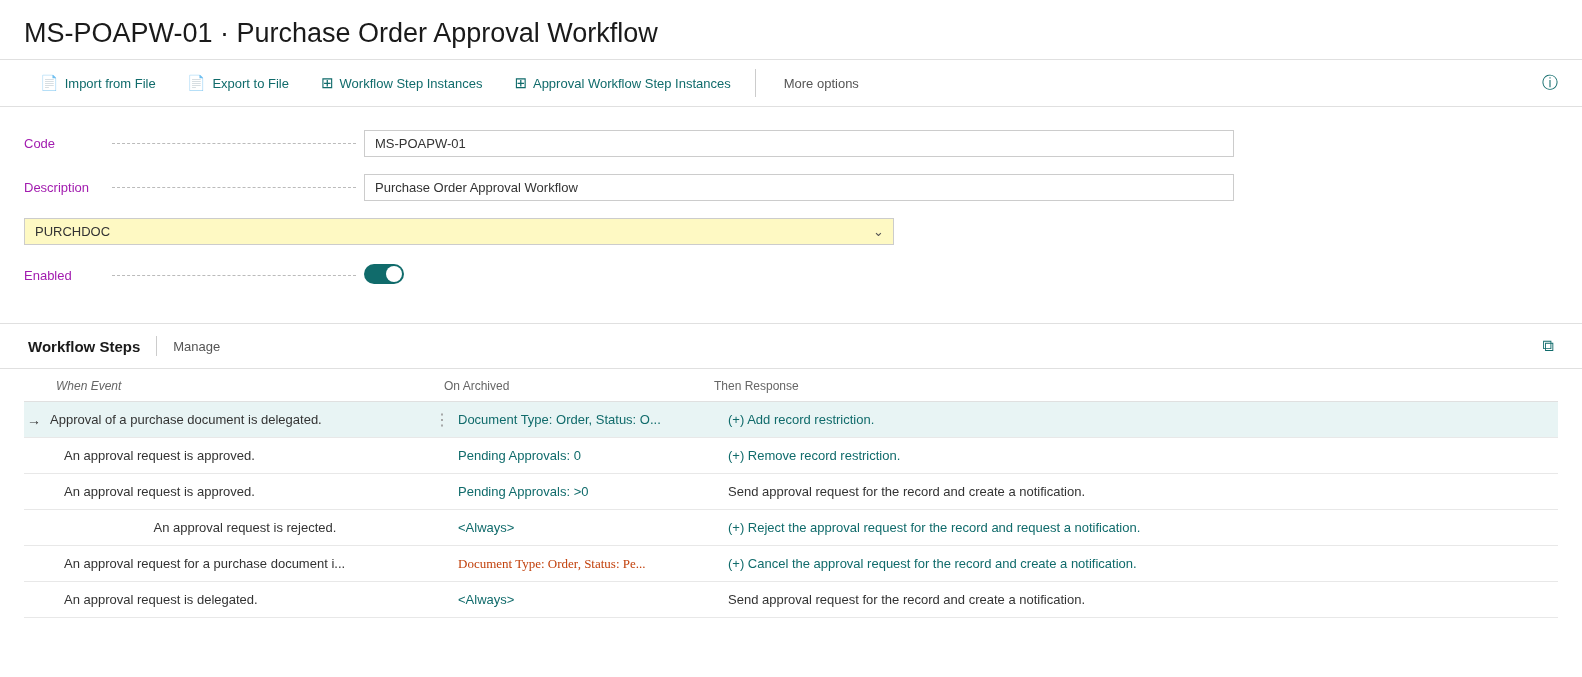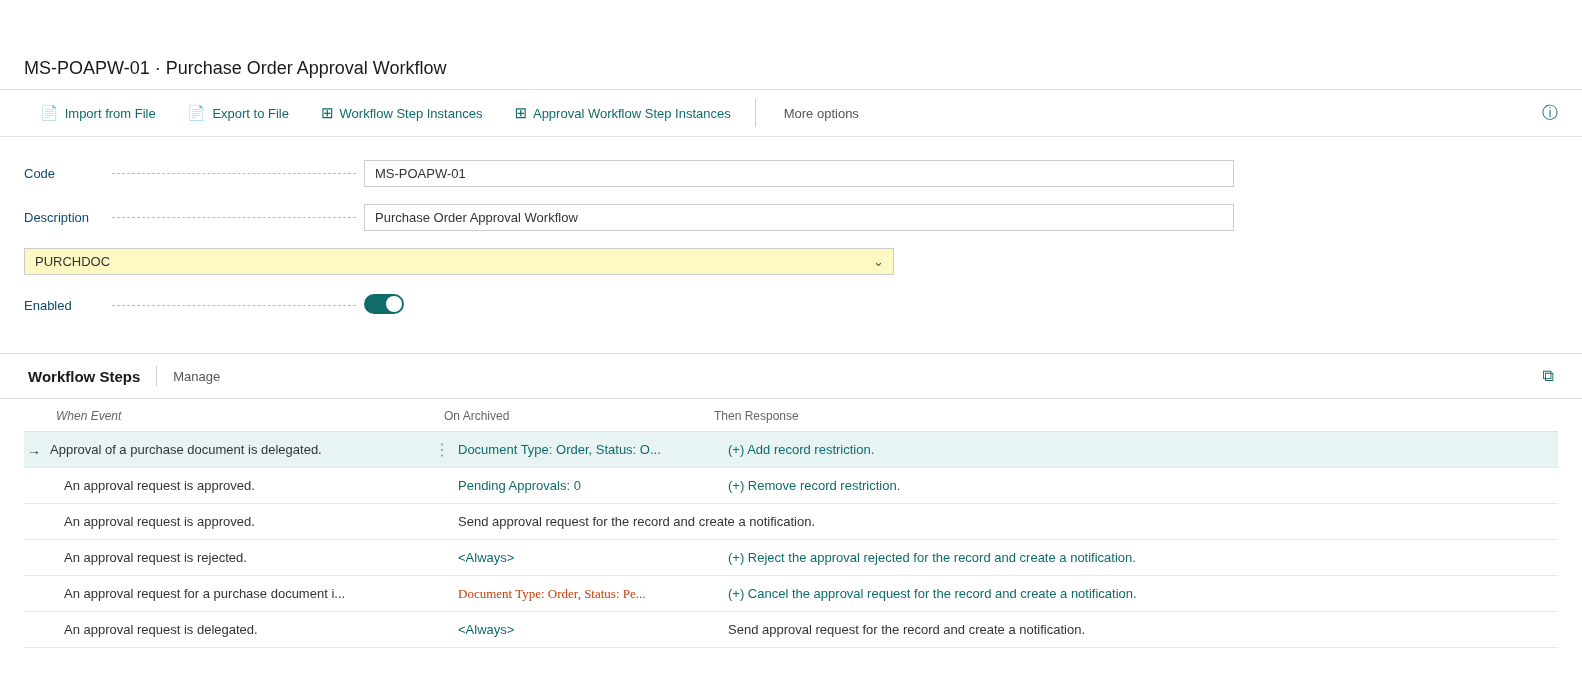--- a/index.html
+++ b/index.html
@@ -1,30 +1,30 @@
 <!DOCTYPE html>
 <html><head>
   <meta charset="utf-8">
   <style>
     * { box-sizing: border-box; margin: 0; padding: 0; }
     body { font-family: 'Segoe UI', Arial, sans-serif; font-size: 14px; color: #333; background: #fff; }
 
     .page-header { padding: 18px 24px 10px 24px; }
-    .page-title { font-size: 18px; font-weight: 300; color: #1a1a1a; margin-top: 40px; }
+    .page-title { font-size: 27px; font-weight: 300; color: #1a1a1a; }
 
     .toolbar { display: flex; align-items: center; padding: 0 24px; border-bottom: 1px solid #e0e0e0; border-top: 1px solid #e0e0e0; height: 48px; gap: 0; }
     .toolbar-item { display: flex; align-items: center; gap: 6px; padding: 0 16px; height: 100%; cursor: pointer; color: #106b6b; font-size: 13px; border: none; background: none; white-space: nowrap; position: relative; }
     .toolbar-item .icon { font-size: 15px; }
     .toolbar-sep { width: 1px; height: 28px; background: #ccc; margin: 0 8px; }
     .toolbar-more { color: #555; margin-left: 4px; }
     .toolbar-info { margin-left: auto; color: #106b6b; font-size: 16px; cursor: pointer; }
 
     .form-area { padding: 20px 24px; border-bottom: 1px solid #e0e0e0; }
     .form-row { display: flex; align-items: center; margin-bottom: 12px; min-height: 32px; }
-    .form-label { width: 340px; color: #0c4a6e; font-size: 13px; flex-shrink: 0; display: flex; align-items: center; gap: 0; }
+    .form-label { width: 340px; color: #a21caf; font-size: 13px; flex-shrink: 0; display: flex; align-items: center; gap: 0; }
     .form-label-text { min-width: 80px; }
     .form-dots { flex: 1; border-bottom: 1px dashed #bbb; margin: 0 8px; height: 1px; }
     .form-control { flex: 1; max-width: 870px; }
     .form-input { width: 100%; border: 1px solid #ccc; padding: 5px 10px; font-size: 13px; color: #333; outline: none; }
     .form-select-wrap { position: relative; width: 100%; }
     .form-select { width: 100%; border: 1px solid #ccc; padding: 5px 10px; font-size: 13px; color: #333; appearance: none; background: #fef9c3; outline: none; }
     .select-chevron { position: absolute; right: 10px; top: 50%; transform: translateY(-50%); color: #555; pointer-events: none; font-size: 13px; }
 
     .toggle { display: inline-flex; align-items: center; cursor: pointer; }
     .toggle-track { width: 40px; height: 20px; background: #106b6b; border-radius: 10px; position: relative; }
@@ -178,36 +178,39 @@
         <span>(+) Remove record restriction.</span>
       </div>
     </div>
 
     <div class="table-row">
       <div class="row-arrow"></div>
       <div class="cell cell-when" style="padding-left:20px;">
         <span>An approval request is approved.</span>
       </div>
       <div class="cell-drag" style="color:transparent;">⋮</div>
+      <div class="cell cell-on">
+        <span style="color:#106b6b;">Pending Approvals: &gt;0</span>
+      </div>
       <div class="cell cell-then dark">
         <span>Send approval request for the record and create a notification.</span>
       </div>
     </div>
 
     <div class="table-row">
       <div class="row-arrow"></div>
-      <div class="cell cell-when" style="padding-left:20px;">
+      <div class="cell cell-when" style="padding-left:20px;justify-content:center;">
         <span>An approval request is rejected.</span>
       </div>
       <div class="cell-drag" style="color:transparent;">⋮</div>
       <div class="cell cell-on">
         <span style="color:#106b6b;">&lt;Always&gt;</span>
       </div>
       <div class="cell cell-then teal">
-        <span>(+) Reject the approval rejected for the record and create a notification.</span>
+        <span>(+) Reject the approval request for the record and request a notification.</span>
       </div>
     </div>
 
     <div class="table-row">
       <div class="row-arrow"></div>
       <div class="cell cell-when" style="padding-left:20px;">
         <span>An approval request for a purchase document i...</span>
       </div>
       <div class="cell-drag" style="color:transparent;">⋮</div>
       <div class="cell cell-on">

